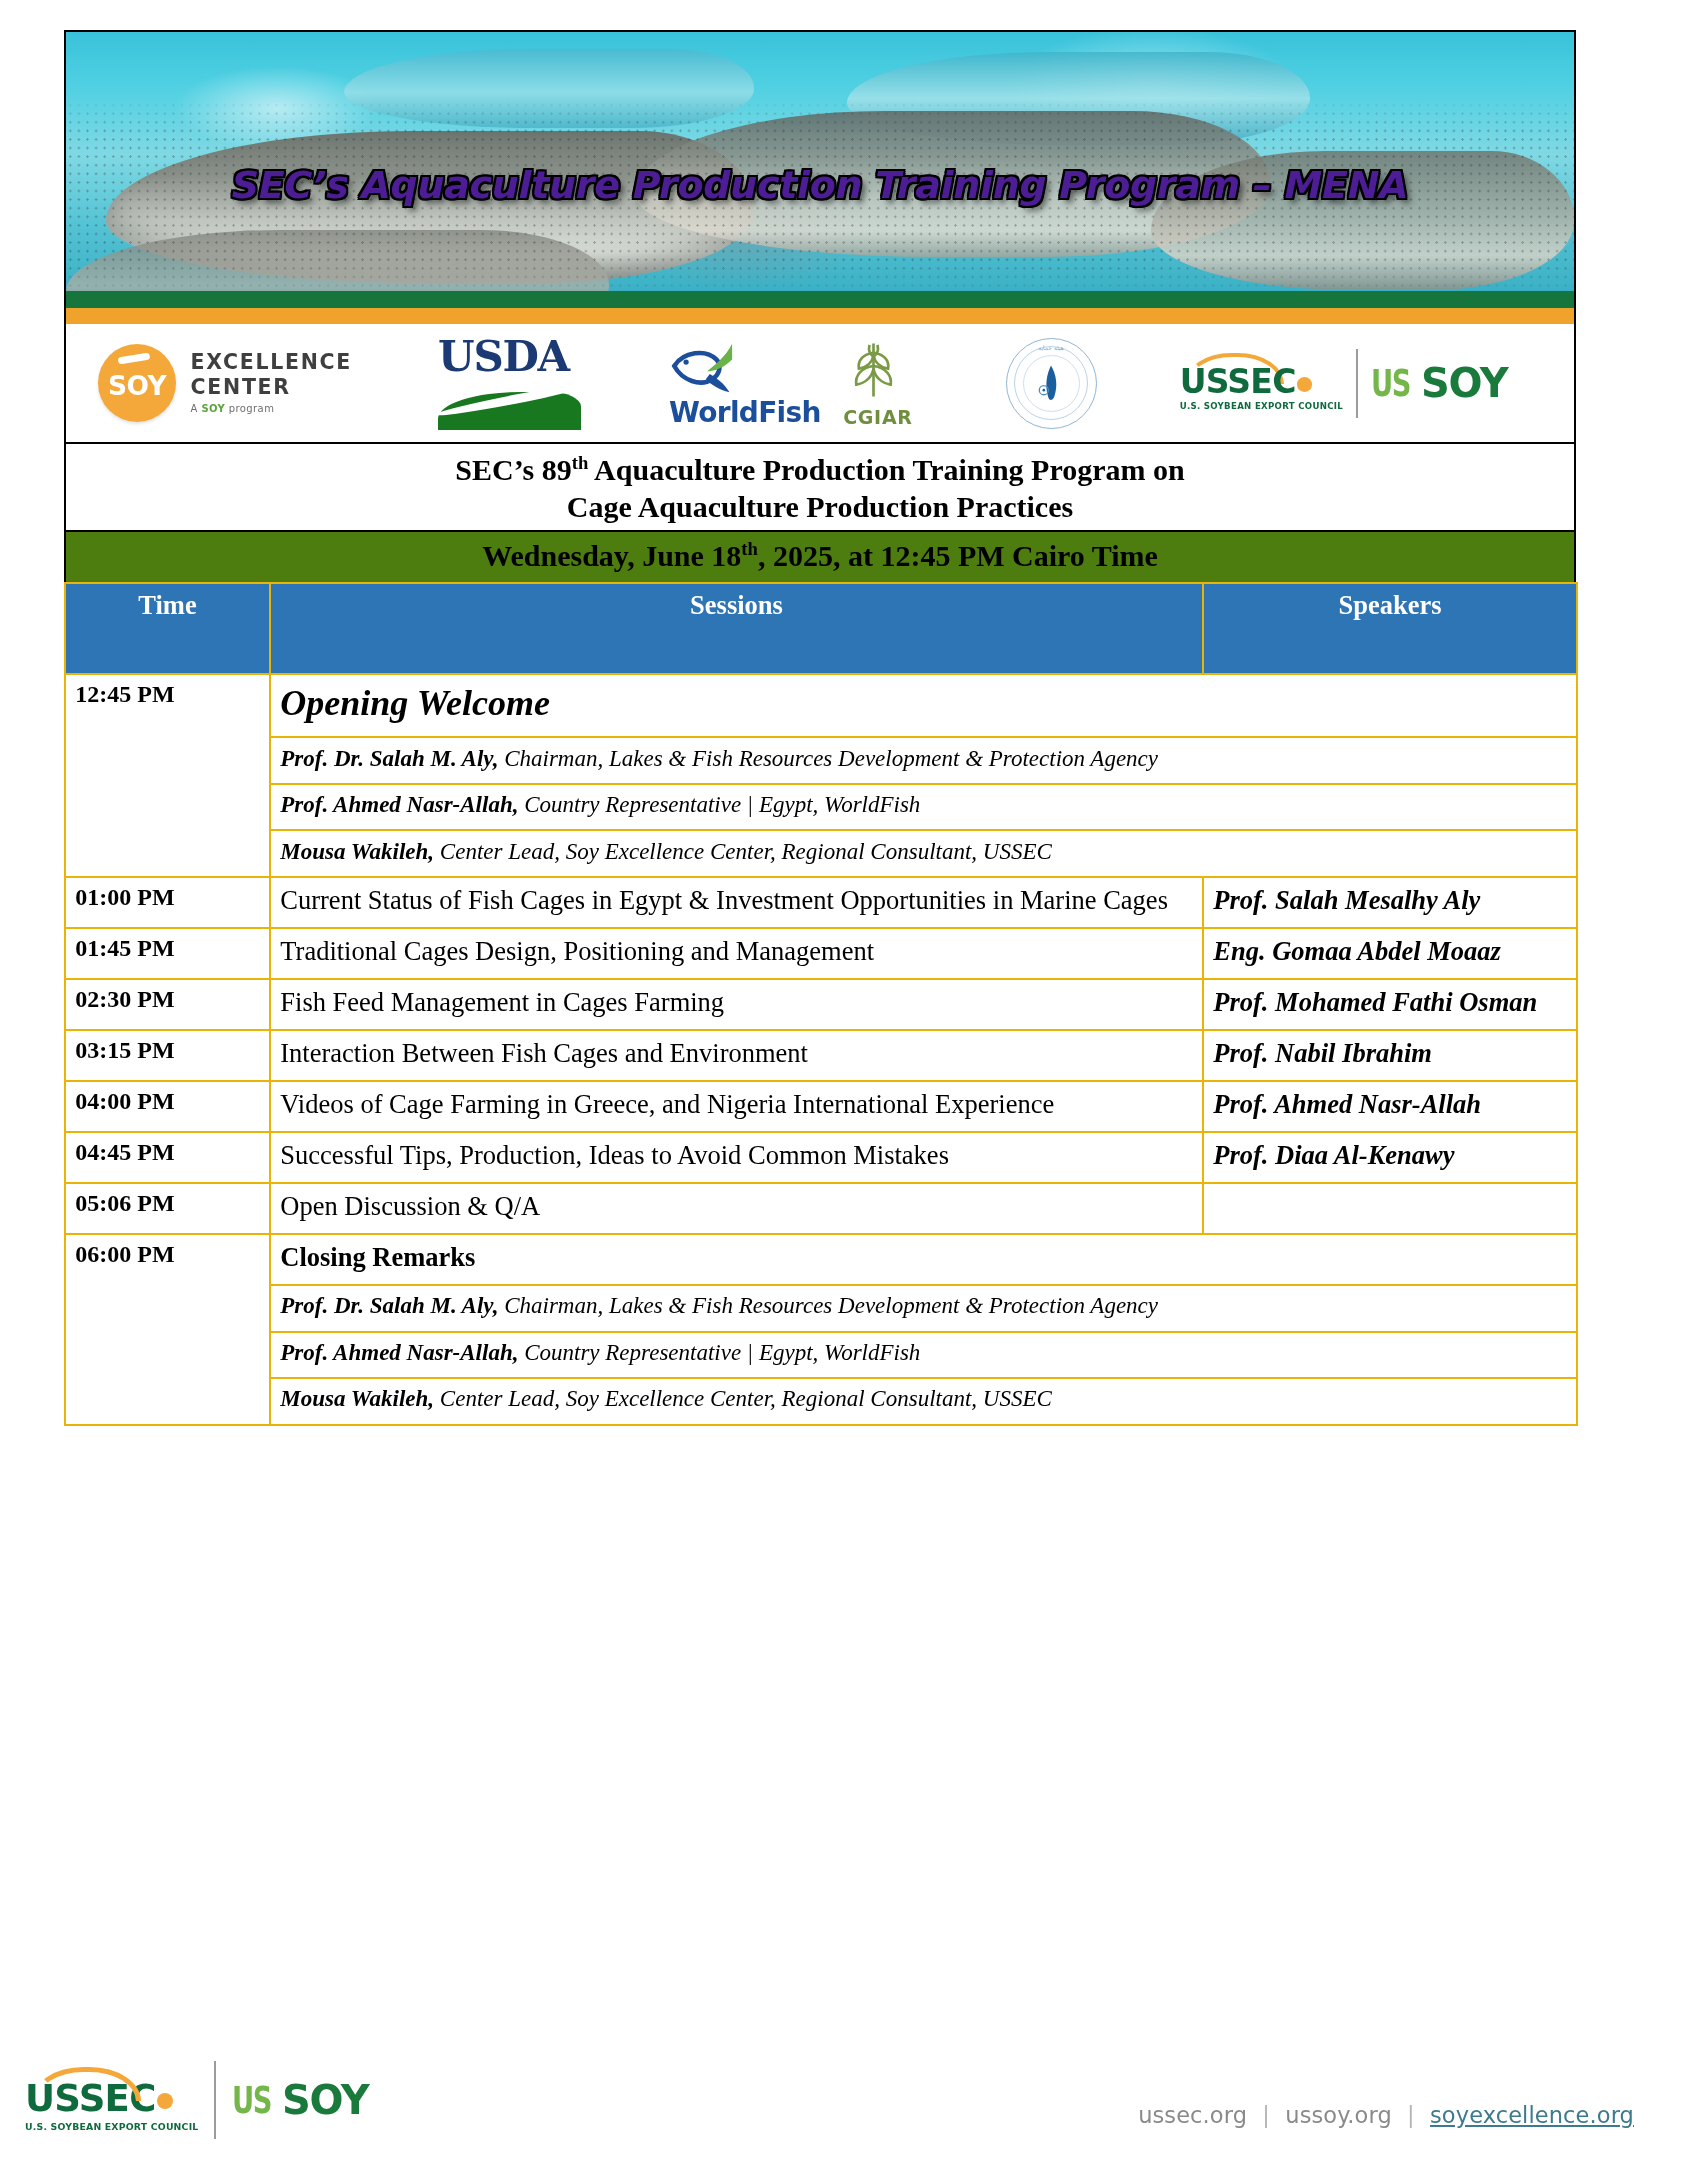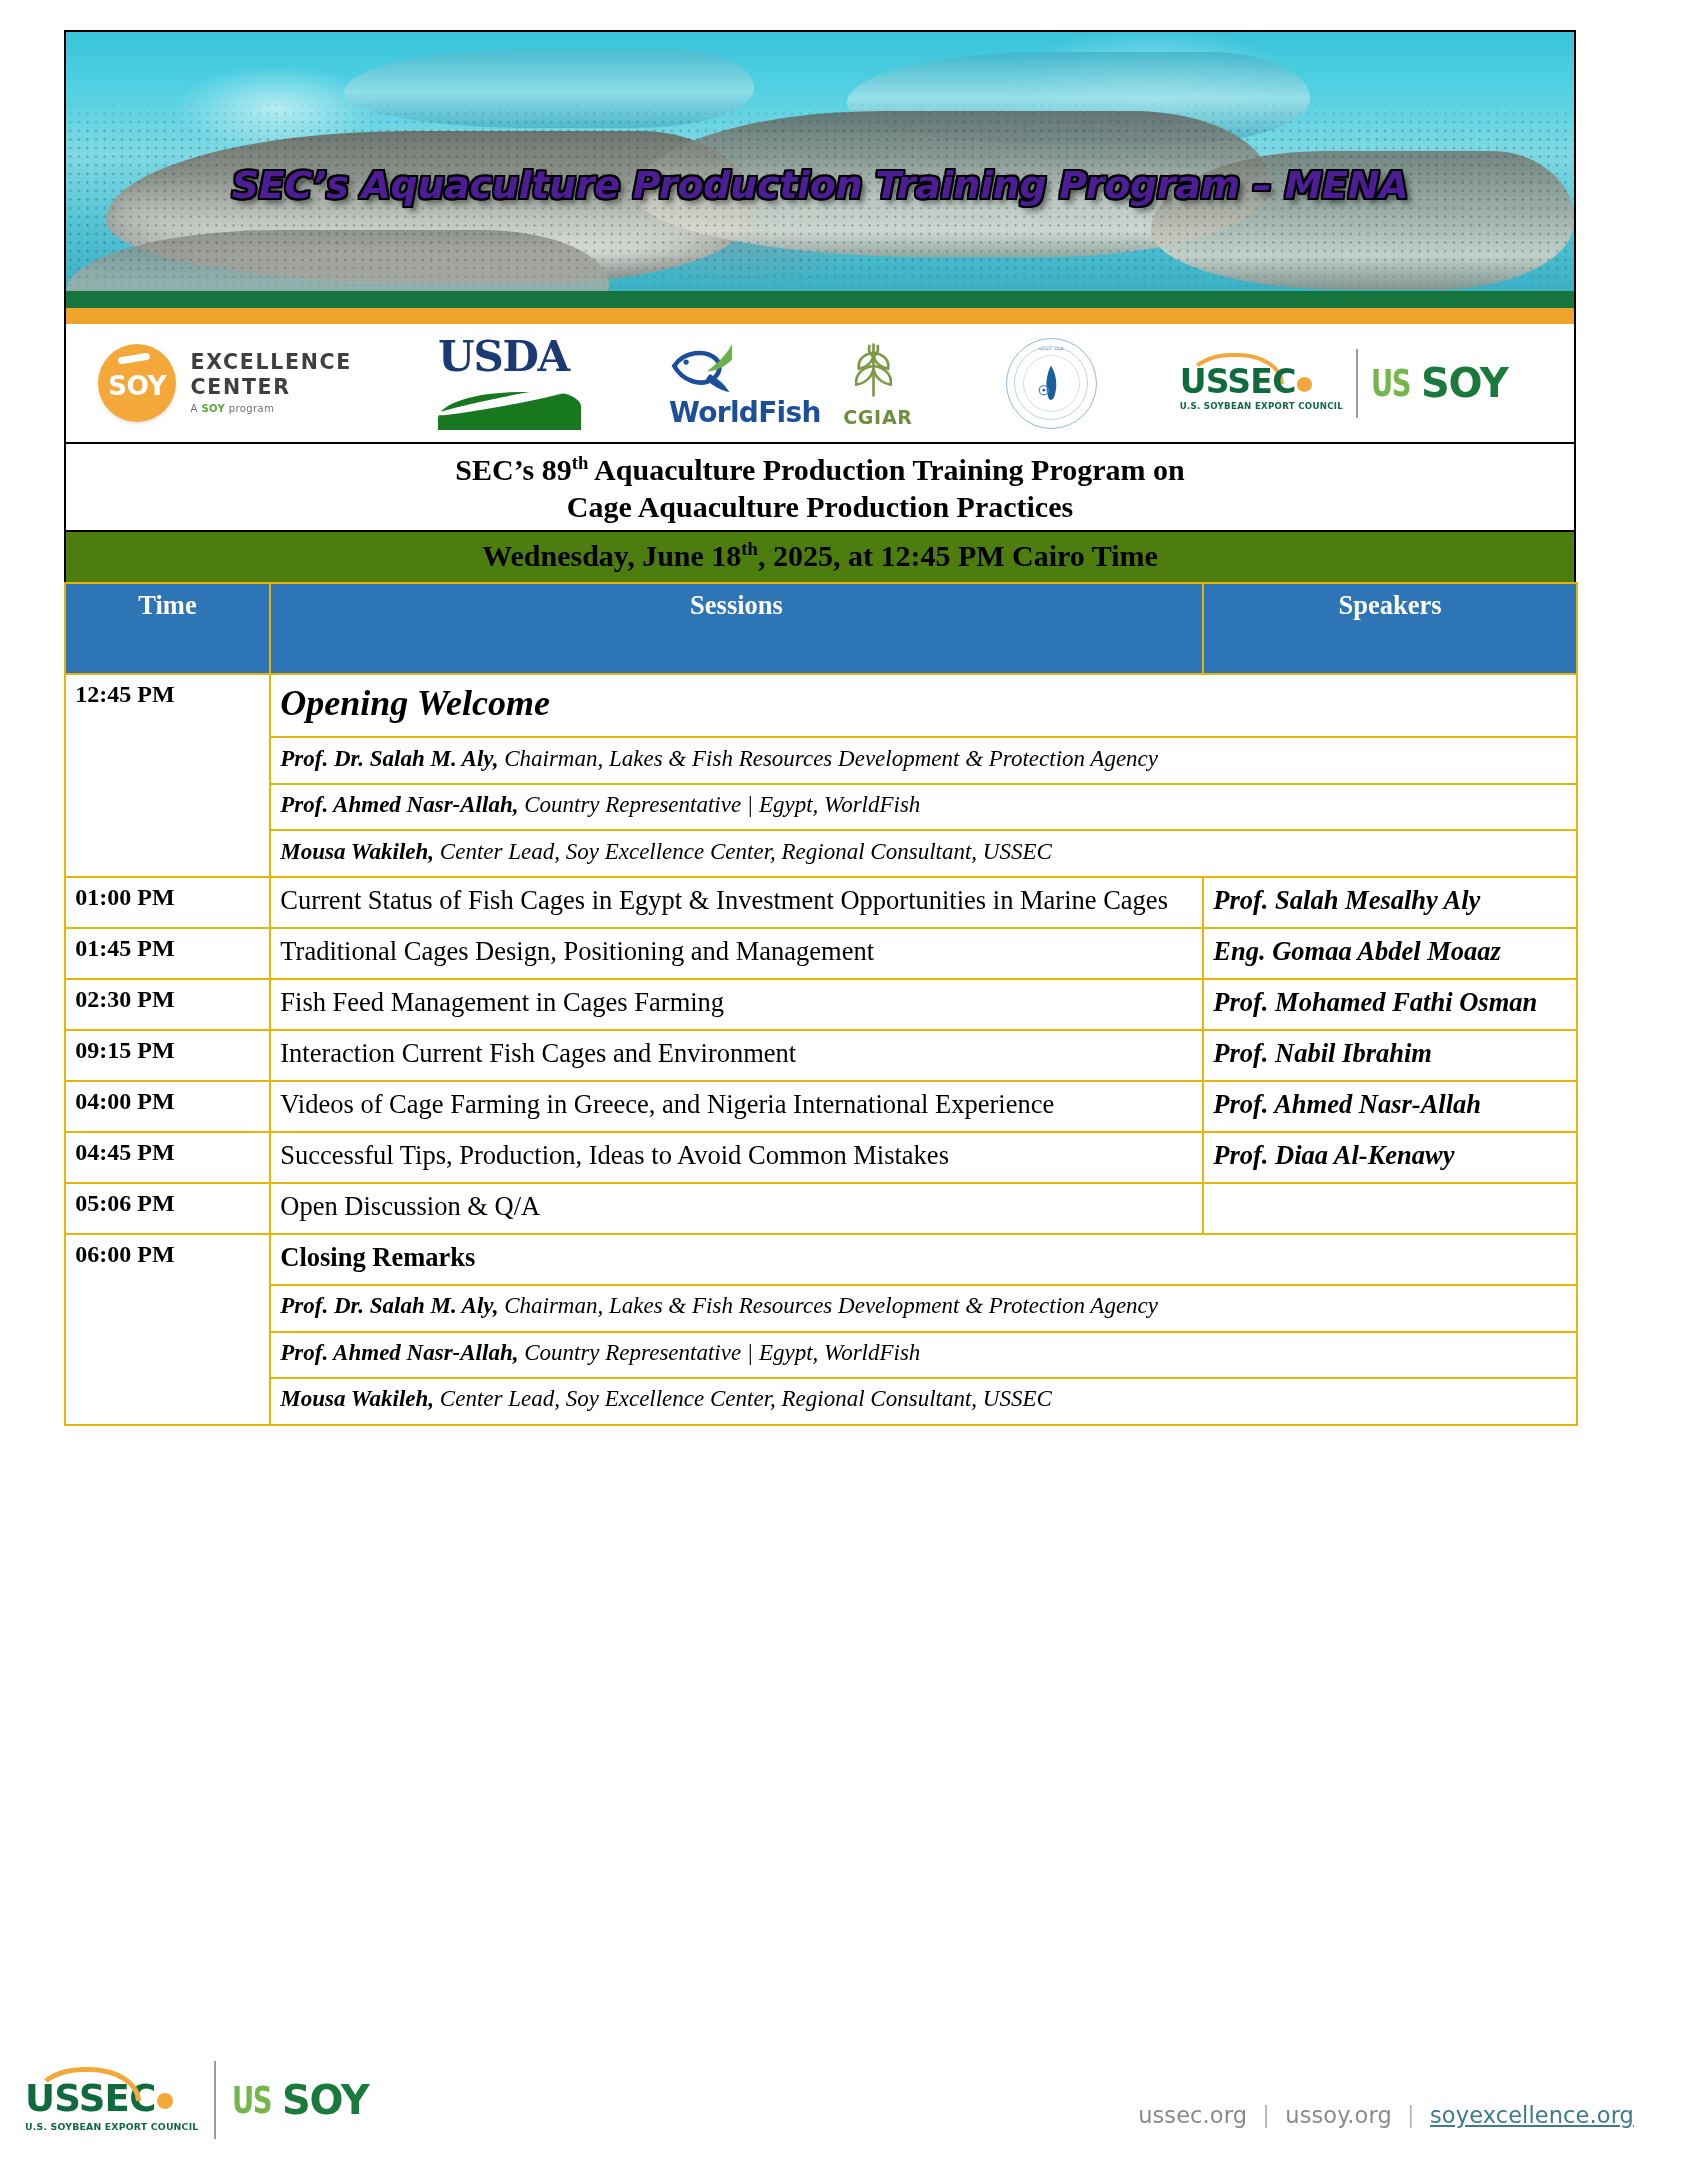--- a/index.html
+++ b/index.html
@@ -412,22 +412,22 @@
           <td class="time">01:45 PM</td>
           <td class="sess">Traditional Cages Design, Positioning and Management</td>
           <td class="spk">Eng. Gomaa Abdel Moaaz</td>
         </tr>
         <tr>
           <td class="time">02:30 PM</td>
           <td class="sess">Fish Feed Management in Cages Farming</td>
           <td class="spk">Prof. Mohamed Fathi Osman</td>
         </tr>
         <tr>
-          <td class="time">09:15 PM</td>
-          <td class="sess">Interaction Current Fish Cages and Environment</td>
+          <td class="time">03:15 PM</td>
+          <td class="sess">Interaction Between Fish Cages and Environment</td>
           <td class="spk">Prof. Nabil Ibrahim</td>
         </tr>
         <tr>
           <td class="time">04:00 PM</td>
           <td class="sess">Videos of Cage Farming in Greece, and Nigeria International Experience</td>
           <td class="spk">Prof. Ahmed Nasr-Allah</td>
         </tr>
         <tr>
           <td class="time">04:45 PM</td>
           <td class="sess">Successful Tips, Production, Ideas to Avoid Common Mistakes</td>

